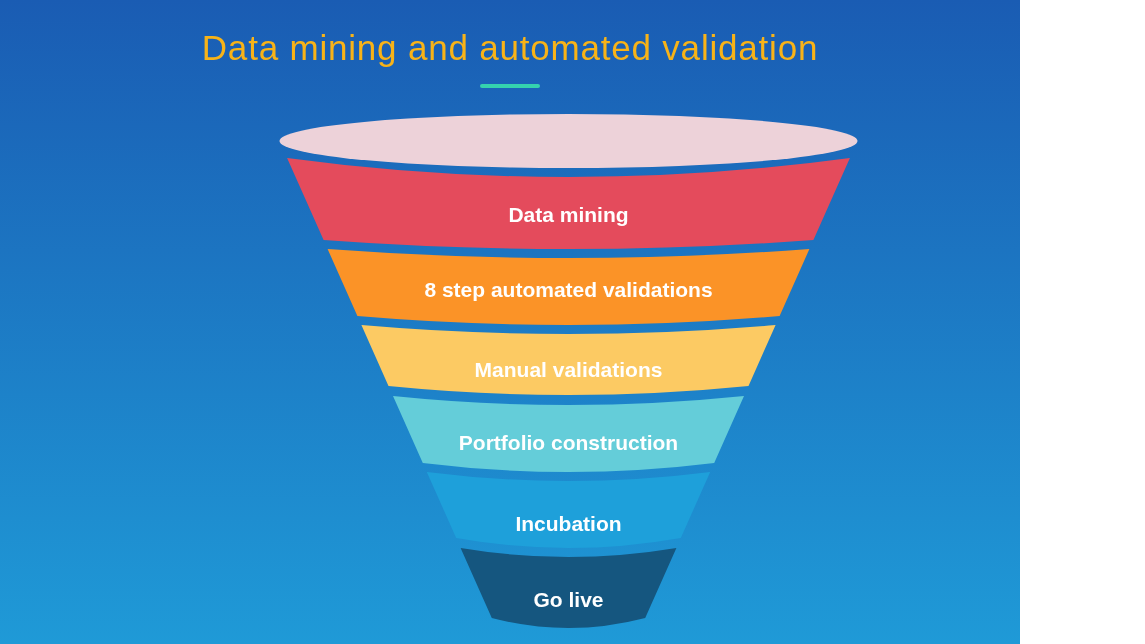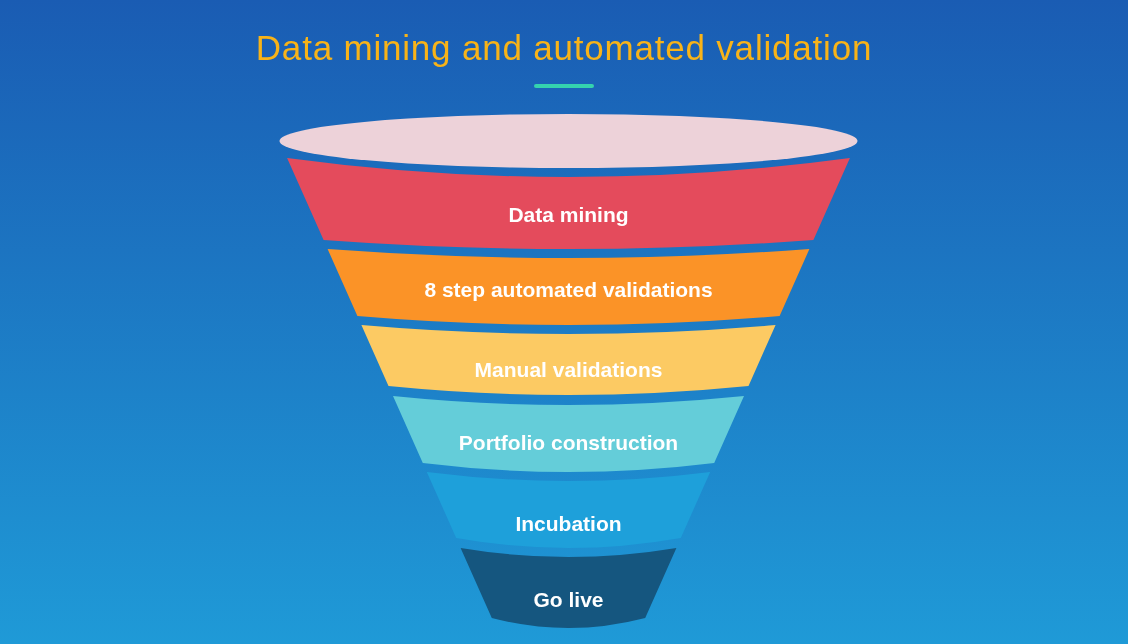--- a/index.html
+++ b/index.html
@@ -5,21 +5,21 @@
   html, body {
     margin: 0;
     padding: 0;
     width: 1145px;
     height: 644px;
     overflow: hidden;
     font-family: "Liberation Sans", sans-serif;
   }
   .page {
     position: relative;
-    width: 1128px;
+    width: 1020px;
     height: 644px;
     background: linear-gradient(180deg, var(--bg-top, #1a5cb3) 0%, var(--bg-bottom, #1f9ad7) 100%);
   }
   .header {
     position: absolute;
     top: 28px;
     left: 0;
     width: 100%;
     text-align: center;
     z-index: 2;

